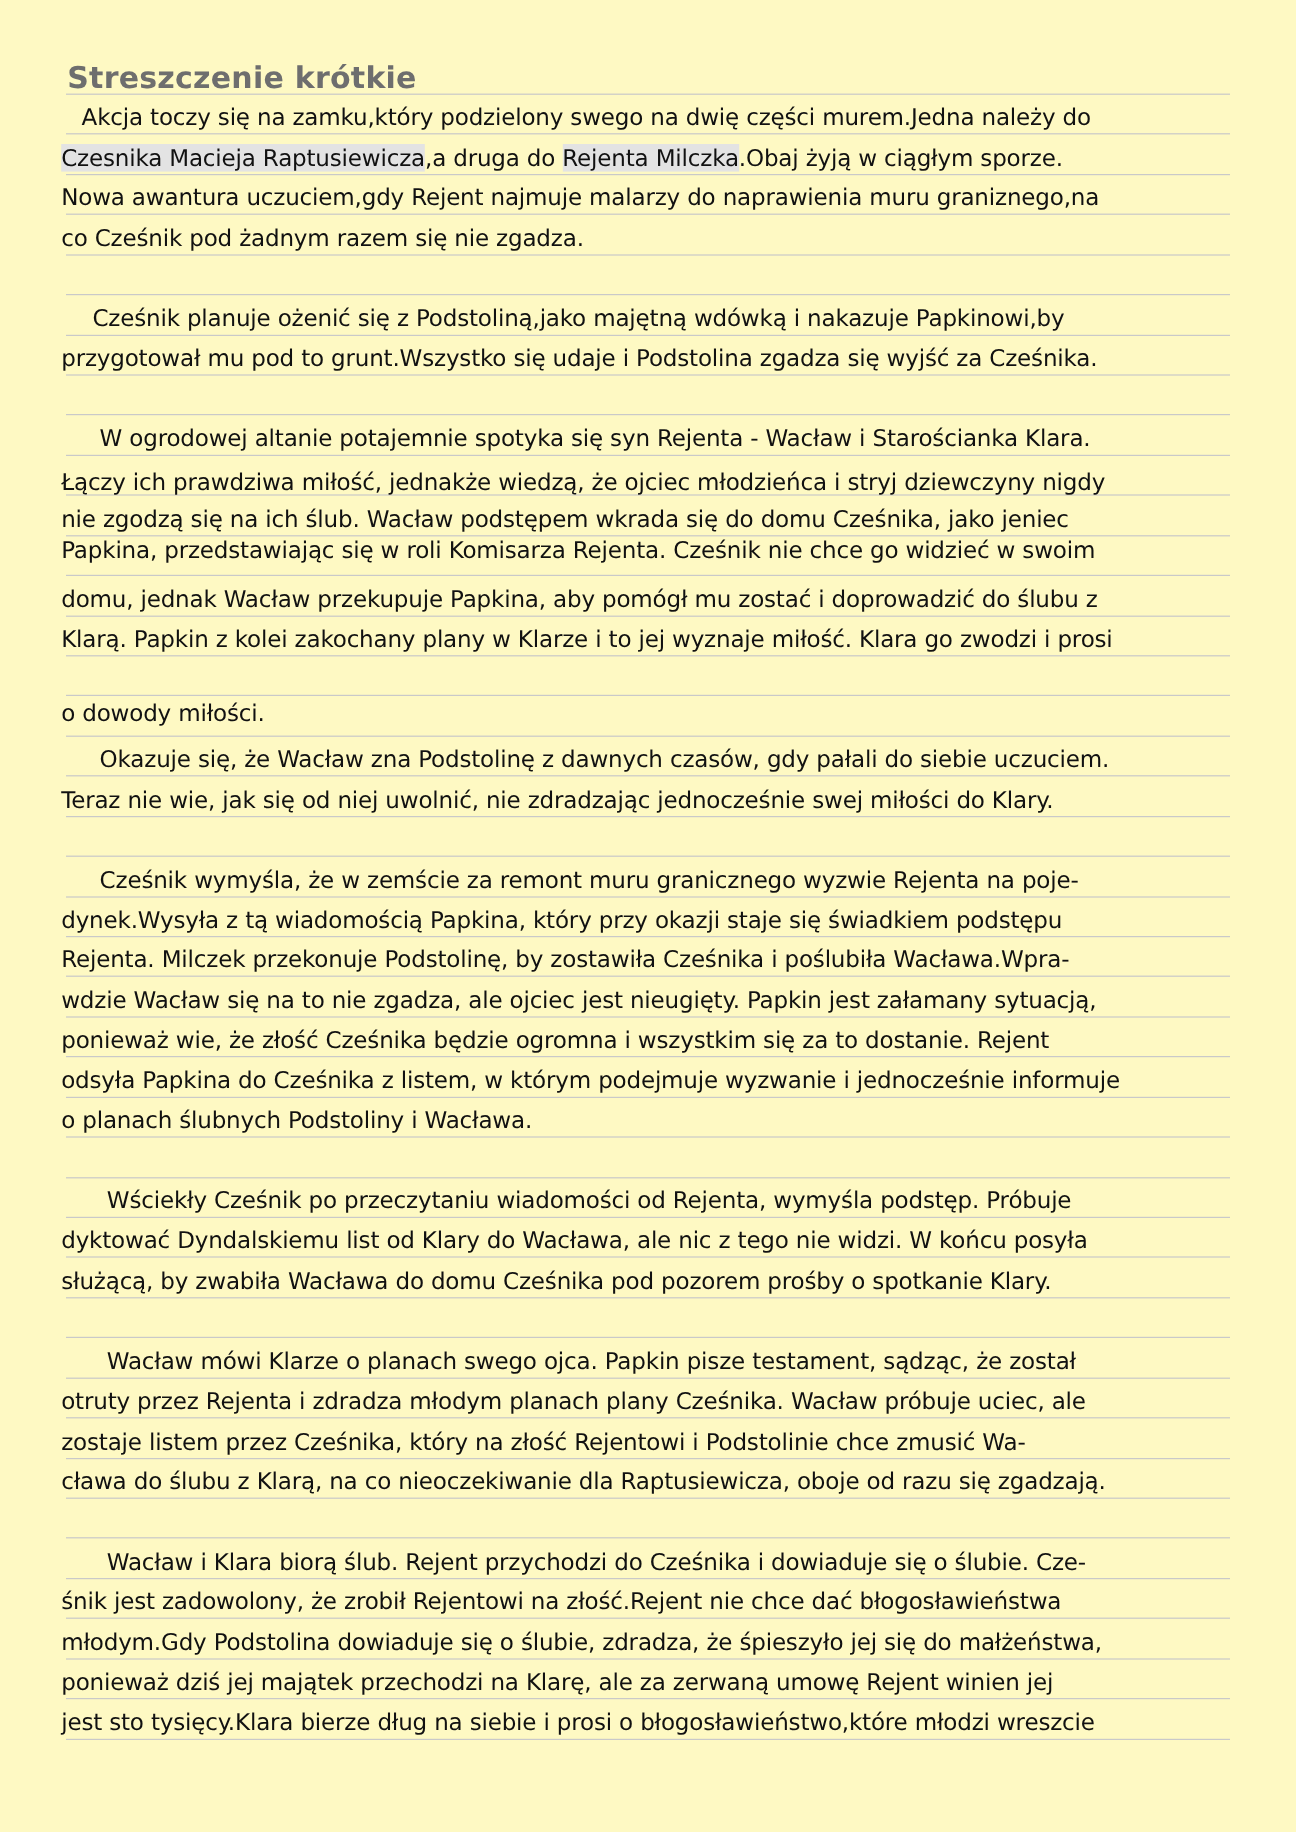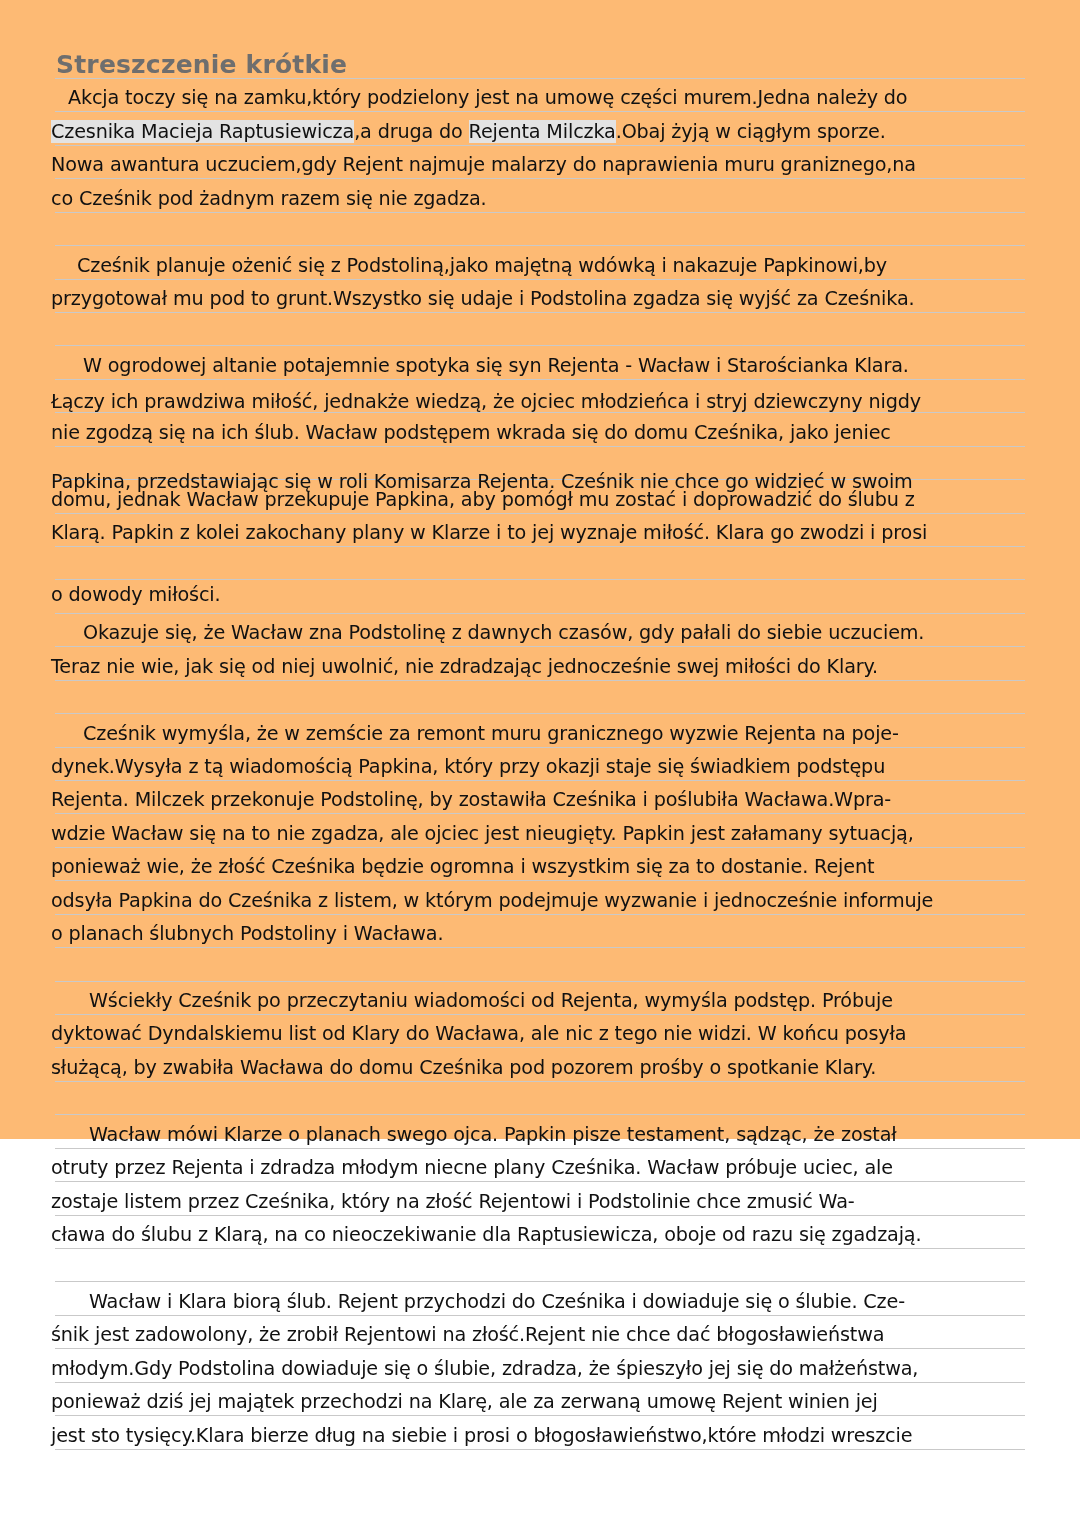--- a/index.html
+++ b/index.html
@@ -1,17 +1,17 @@
 <!DOCTYPE html>
 <html><head>
   <meta charset="utf-8">
   <style>
     html, body { margin: 0; padding: 0; background: #ffffff; }
     body { width: 1080px; height: 1527px; position: relative; overflow: hidden; }
-    .page { position: absolute; left: 0; top: 0; width: 1080px; height: 1139px; background: #fdba74; }
+    .page { position: absolute; left: 0; top: 0; width: 1080px; height: 1527px; background: #fef9c3; }
     .rule { position: absolute; left: 55px; width: 970px; height: 0; border-top: 1.5px solid #c9c9c9; }
     .title {
       position: absolute; left: 56px; top: 50px;
       font-family: "DejaVu Sans", sans-serif; font-weight: bold;
       font-size: 25px; color: #6e6e6e; letter-spacing: 0.2px; white-space: nowrap;
     }
     .line {
       position: absolute; left: 51px; height: 30px; line-height: 30px;
       font-family: "DejaVu Sans", sans-serif; font-size: 19.2px; color: #111;
       white-space: nowrap; letter-spacing: -0.15px;
@@ -65,38 +65,38 @@
       <div class="rule" style="top: 1314.91px; border-top-color: rgb(201, 201, 201);"></div>
       <div class="rule" style="top: 1348.34px; border-top-color: rgb(201, 201, 201);"></div>
       <div class="rule" style="top: 1381.77px; border-top-color: rgb(201, 201, 201);"></div>
       <div class="rule" style="top: 1415.2px; border-top-color: rgb(201, 201, 201);"></div>
       <div class="rule" style="top: 1448.63px; border-top-color: rgb(201, 201, 201);"></div>
     </div>
 
   <div class="title">Streszczenie krótkie</div>
 
   <div>
-    <div class="line indent-s" style="top: 83.43px;">Akcja toczy się na zamku,który podzielony jest na umowę części murem.Jedna należy do</div>
+    <div class="line indent-s" style="top: 83.43px;">Akcja toczy się na zamku,który podzielony swego na dwię części murem.Jedna należy do</div>
     <div class="line" style="top: 116.86px;">
       <span class="hl" style="background: rgb(227, 227, 227);">Czesnika Macieja Raptusiewicza</span><span>,a druga do </span><span class="hl" style="background: rgb(227, 227, 227);">Rejenta Milczka</span><span>.Obaj żyją w ciągłym sporze.</span>
     </div>
     <div class="line" style="top: 150.29px;">Nowa awantura uczuciem,gdy Rejent najmuje malarzy do naprawienia muru graniznego,na</div>
     <div class="line" style="top: 183.72px;">co Cześnik pod żadnym razem się nie zgadza.</div>
   </div>
 
   <div>
     <div class="line" style="padding-left: 26px; top: 250.58px;">Cześnik planuje ożenić się z Podstoliną,jako majętną wdówką i nakazuje Papkinowi,by</div>
     <div class="line" style="top: 284.01px;">przygotował mu pod to grunt.Wszystko się udaje i Podstolina zgadza się wyjść za Cześnika.</div>
   </div>
 
   <div>
     <div class="line indent" style="top: 350.87px;">W ogrodowej altanie potajemnie spotyka się syn Rejenta - Wacław i Starościanka Klara.</div>
     <div class="line" style="top: 387px;">Łączy ich prawdziwa miłość, jednakże wiedzą, że ojciec młodzieńca i stryj dziewczyny nigdy</div>
     <div class="line" style="top: 417.73px;">nie zgodzą się na ich ślub. Wacław podstępem wkrada się do domu Cześnika, jako jeniec</div>
-    <div class="line" style="top: 467px;">Papkina, przedstawiając się w roli Komisarza Rejenta. Cześnik nie chce go widzieć w swoim</div>
+    <div class="line" style="top: 444px;">Papkina, przedstawiając się w roli Komisarza Rejenta. Cześnik nie chce go widzieć w swoim</div>
     <div class="line" style="top: 484.59px;">domu, jednak Wacław przekupuje Papkina, aby pomógł mu zostać i doprowadzić do ślubu z</div>
     <div class="line" style="top: 518.02px;">Klarą. Papkin z kolei zakochany plany w Klarze i to jej wyznaje miłość. Klara go zwodzi i prosi</div>
     <div class="line" style="top: 580px;">o dowody miłości.</div>
   </div>
 
   <div>
     <div class="line indent" style="top: 618.31px;">Okazuje się, że Wacław zna Podstolinę z dawnych czasów, gdy pałali do siebie uczuciem.</div>
     <div class="line" style="top: 651.74px;">Teraz nie wie, jak się od niej uwolnić, nie zdradzając jednocześnie swej miłości do Klary.</div>
   </div>
 
@@ -111,21 +111,21 @@
   </div>
 
   <div>
     <div class="line" style="padding-left: 38px; top: 986.04px;">Wściekły Cześnik po przeczytaniu wiadomości od Rejenta, wymyśla podstęp. Próbuje</div>
     <div class="line" style="top: 1019.47px;">dyktować Dyndalskiemu list od Klary do Wacława, ale nic z tego nie widzi. W końcu posyła</div>
     <div class="line" style="top: 1052.9px;">służącą, by zwabiła Wacława do domu Cześnika pod pozorem prośby o spotkanie Klary.</div>
   </div>
 
   <div>
     <div class="line" style="padding-left: 38px; top: 1119.76px;">Wacław mówi Klarze o planach swego ojca. Papkin pisze testament, sądząc, że został</div>
-    <div class="line" style="top: 1153.19px;">otruty przez Rejenta i zdradza młodym niecne plany Cześnika. Wacław próbuje uciec, ale</div>
+    <div class="line" style="top: 1153.19px;">otruty przez Rejenta i zdradza młodym planach plany Cześnika. Wacław próbuje uciec, ale</div>
     <div class="line" style="top: 1186.62px;">zostaje listem przez Cześnika, który na złość Rejentowi i Podstolinie chce zmusić Wa-</div>
     <div class="line" style="top: 1220.05px; text-align: right;">cława do ślubu z Klarą, na co nieoczekiwanie dla Raptusiewicza, oboje od razu się zgadzają.</div>
   </div>
 
   <div>
     <div class="line" style="padding-left: 38px; top: 1286.91px;">Wacław i Klara biorą ślub. Rejent przychodzi do Cześnika i dowiaduje się o ślubie. Cze-</div>
     <div class="line" style="top: 1320.34px;">śnik jest zadowolony, że zrobił Rejentowi na złość.Rejent nie chce dać błogosławieństwa</div>
     <div class="line" style="top: 1353.77px;">młodym.Gdy Podstolina dowiaduje się o ślubie, zdradza, że śpieszyło jej się do małżeństwa,</div>
     <div class="line" style="top: 1387.2px;">ponieważ dziś jej majątek przechodzi na Klarę, ale za zerwaną umowę Rejent winien jej</div>
     <div class="line" style="top: 1420.63px;">jest sto tysięcy.Klara bierze dług na siebie i prosi o błogosławieństwo,które młodzi wreszcie</div>

